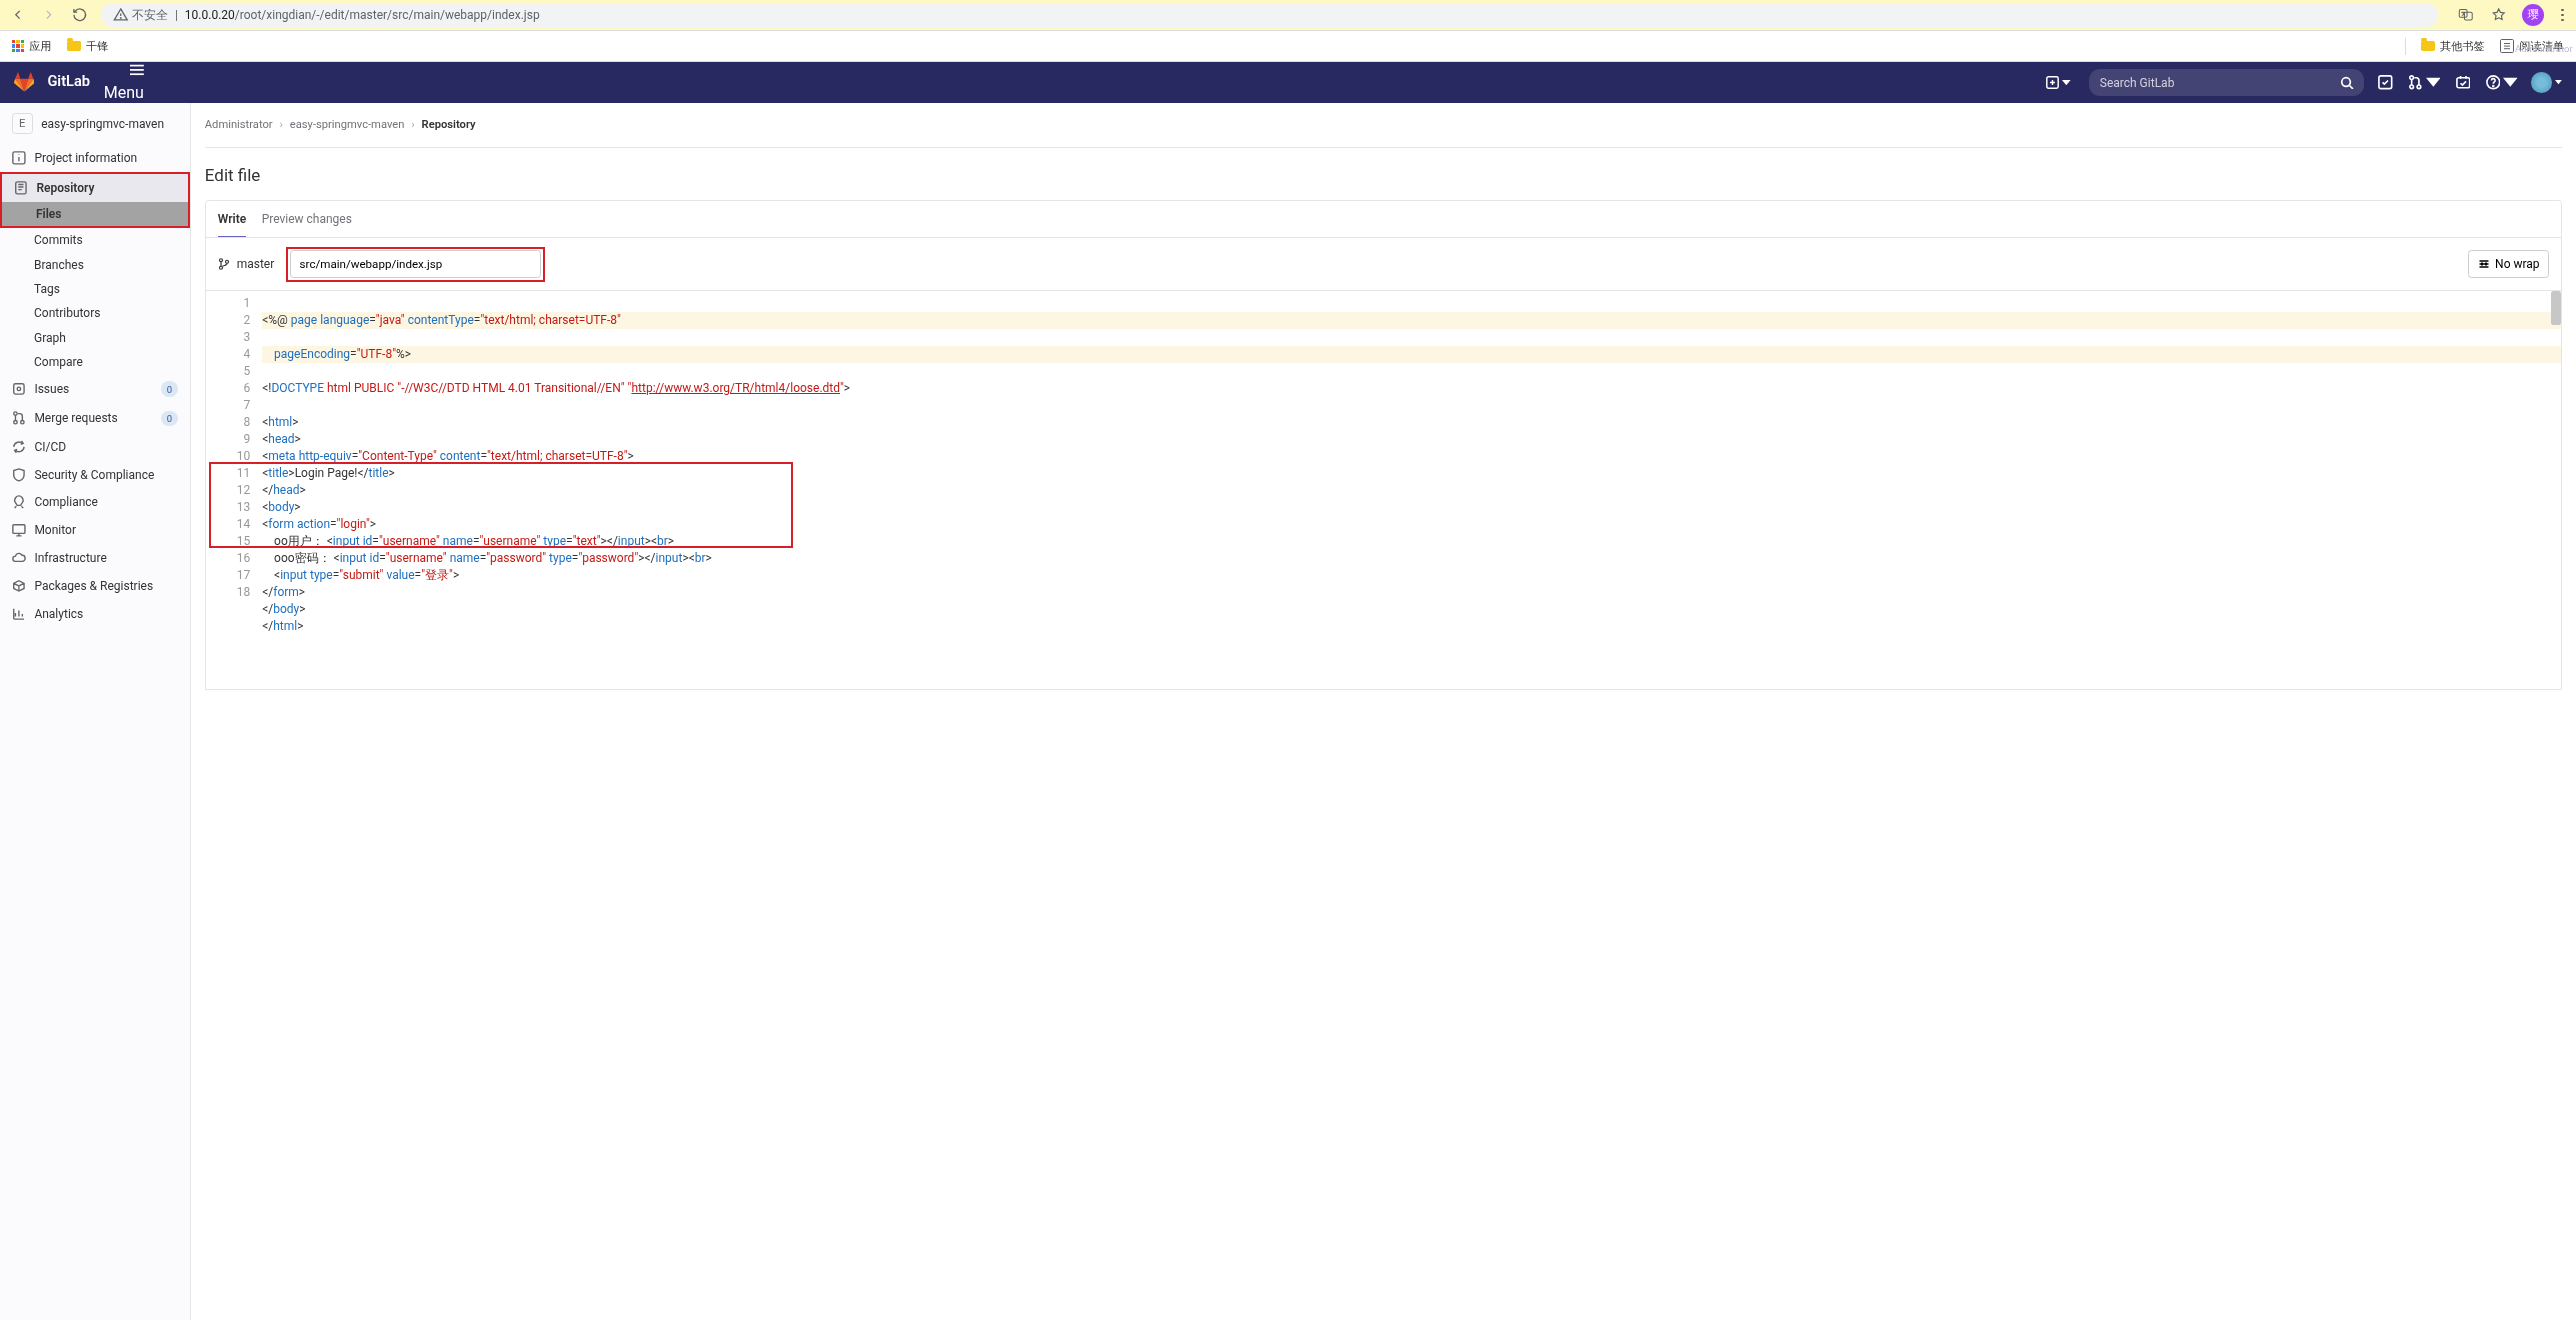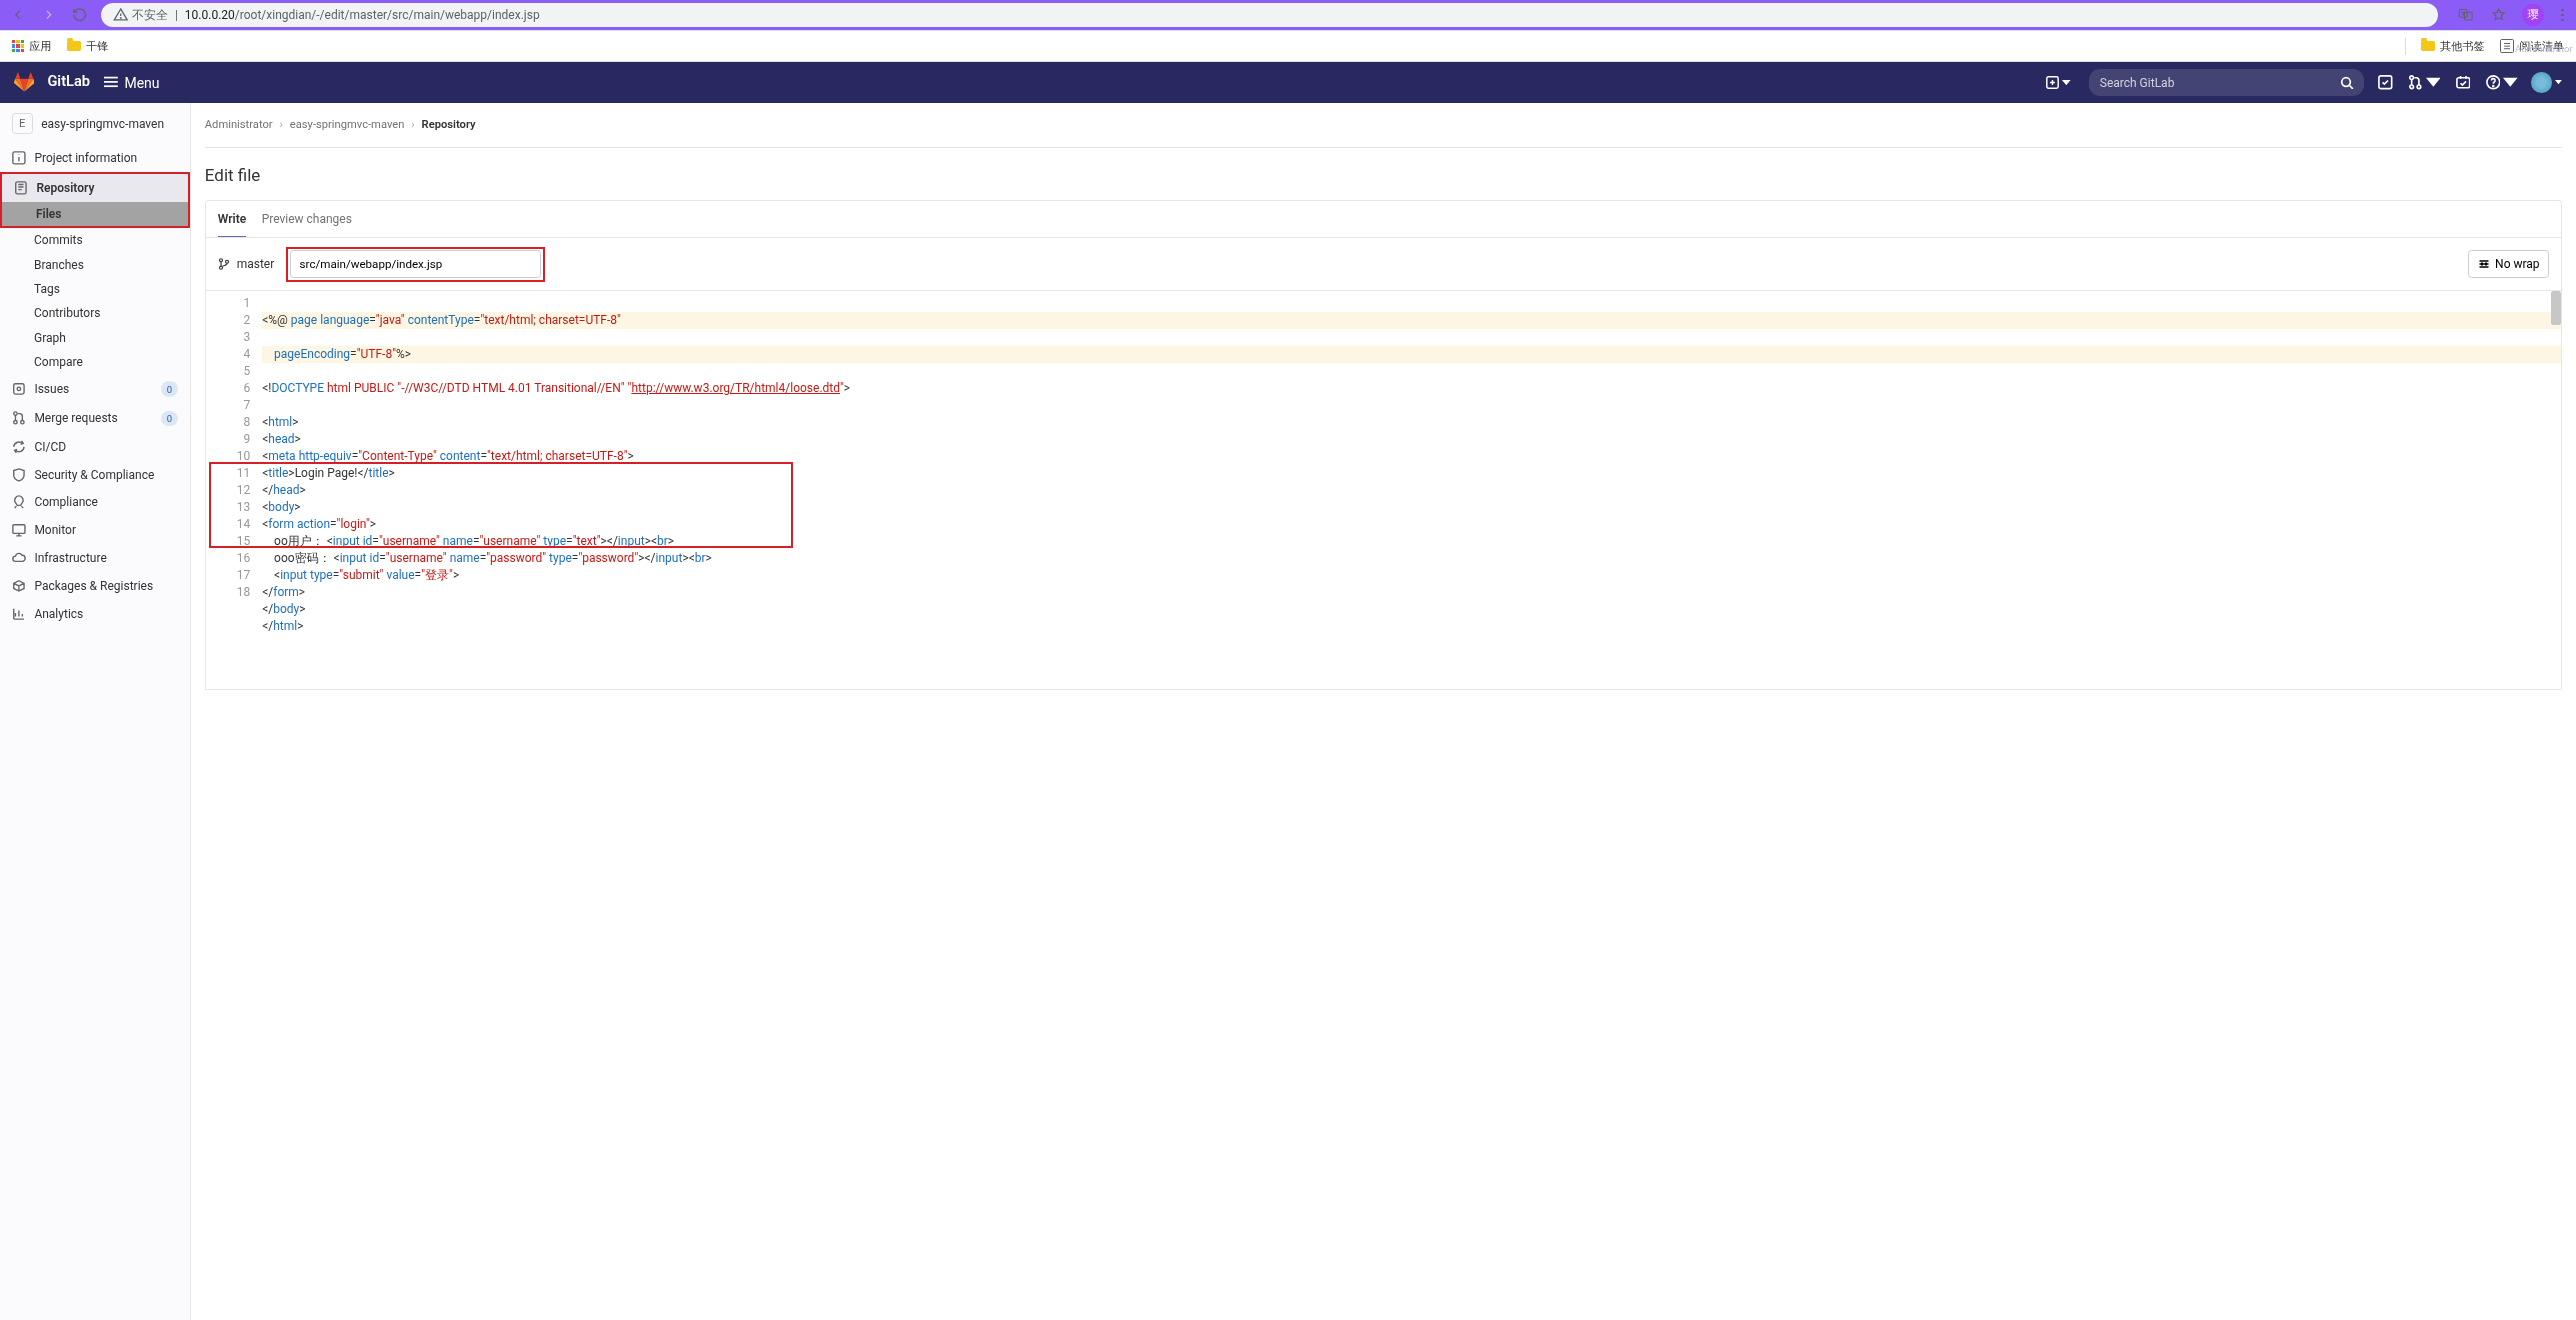--- a/index.html
+++ b/index.html
@@ -1,19 +1,19 @@
 <!DOCTYPE html>
 <html style="font-size:13.8px"><head>
 <meta charset="utf-8">
 <style>
 * { margin: 0; padding: 0; box-sizing: border-box; font-family: -apple-system, BlinkMacSystemFont, "Segoe UI", Roboto, sans-serif; }
 body { font-size: 12px; color: #333; background: #fff; }
 
 
-.browser-chrome { height: 31px; display: flex; align-items: center; padding: 0 8.6px; gap: 12px; border-bottom: 0.9px solid #ddd; background: #8b5cf6; }
+.browser-chrome { height: 31px; display: flex; align-items: center; padding: 0 8.6px; gap: 12px; border-bottom: 0.9px solid #ddd; background: #fef9c3; }
 .browser-chrome svg { width: 15.5px; height: 15.5px; }
 .nav-btn { color: #5f6368; cursor: pointer; display: flex; align-items: center; padding:1.7px;}
 .nav-btn.disabled { color: #b8bcbd; }
 .addr-bar { flex:1; display:flex; align-items:center; gap:6.9px; height:24px; border-radius:12px; padding:0 12px; background:#f1f3f4; color:#5f6368; font-size:12px;}
 .addr-bar .warn { display:flex; align-items:center; gap:3.4px; color:#5f6368;}
 .addr-url { color:#212121;}
 .chrome-right { display:flex; align-items:center; gap:13.8px; margin-left:6.9px;}
 .avatar-circle { width:22.3px; height:22.3px; border-radius:50%; background:#a142f4; color:#fff; display:flex; align-items:center; justify-content:center; font-size:11.2px;}
 .chrome-dots { display:flex; flex-direction:column; gap:2.6px; padding:3.4px;}
 .chrome-dots span{ width:2.6px; height:2.6px; background:#5f6368; border-radius:50%; }
@@ -30,21 +30,21 @@
 .folder-icon{ width:13.8px; height:10.3px; background:#f5c518; border-radius:1.7px; position:relative;}
 .folder-icon::before{content:"";position:absolute;top:-2.6px;left:0;width:6px;height:2.6px;background:#f5c518;border-radius:1.7px 1.7px 0 0;}
 .rl-icon{width:13.8px;height:13.8px;border:1.3px solid #5f6368;border-radius:1.7px;position:relative;}
 .rl-icon::before{content:"";position:absolute;left:2.6px;top:2.6px;right:2.6px;height:1.3px;background:#5f6368;box-shadow:0 2.6px 0 #5f6368, 0 5.2px 0 #5f6368;}
 .bm-sep{ width:0.9px; height:17px; background:#ddd;}
 
 
 .gl-header{ height:41px; background:#292961; color:#fff; display:flex; align-items:center; padding:0 13.8px; gap:13.8px;}
 .gl-logo{ display:flex; gap:13px; font-weight:600; font-size:14.6px;}
 .gl-logo svg{ width:20.6px; height:20.6px;}
-.gl-menu{ display:flex; align-items:flex-start; gap:6.9px; cursor:pointer; font-size:14px;}
+.gl-menu{ display:flex; align-items:flex-end; gap:6.9px; cursor:pointer; font-size:16px;flex-direction:column;}
 .gl-menu svg{ width:13.8px; height:13.8px;}
 .gl-header-spacer{ flex:1;}
 .gl-plus{ display:flex; align-items:center; gap:3.4px; padding:3.4px 5.2px; cursor:pointer;}
 .gl-search{ display:flex; align-items:center; background:rgba(255,255,255,0.12); border-radius:11px; height:27.5px; width:275px; padding:0 10.3px;}
 .gl-search input{ flex:1; background:transparent; border:none; outline:none; color:#fff; font-size:12px;}
 .gl-search input::placeholder{ color:rgba(255,255,255,0.75);}
 .gl-search svg{ width:13.8px; height:13.8px; color:#fff;}
 .gl-icons{ display:flex; align-items:center; gap:15.5px;}
 .gl-icons .ic{ cursor:pointer; display:flex; align-items:center;}
 .gl-icons svg{ width:14.6px; height:14.6px;}

